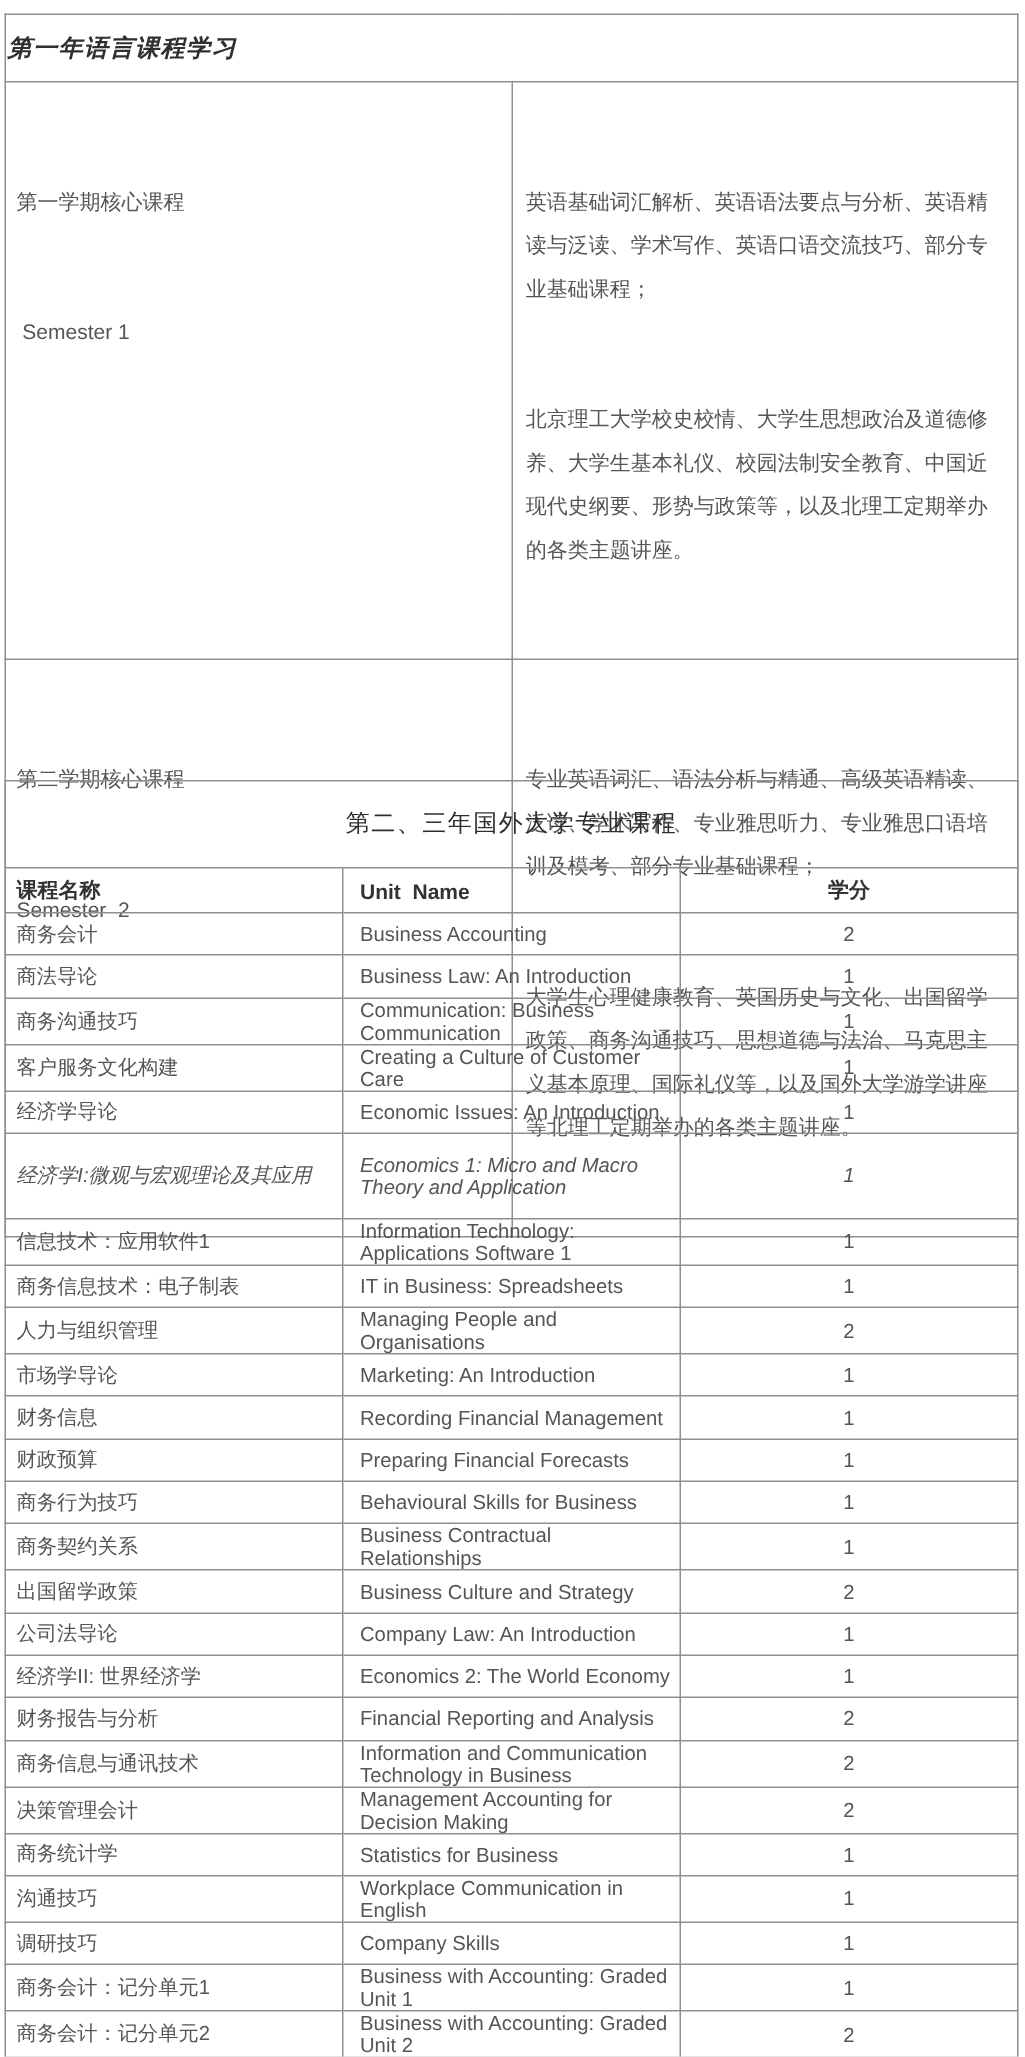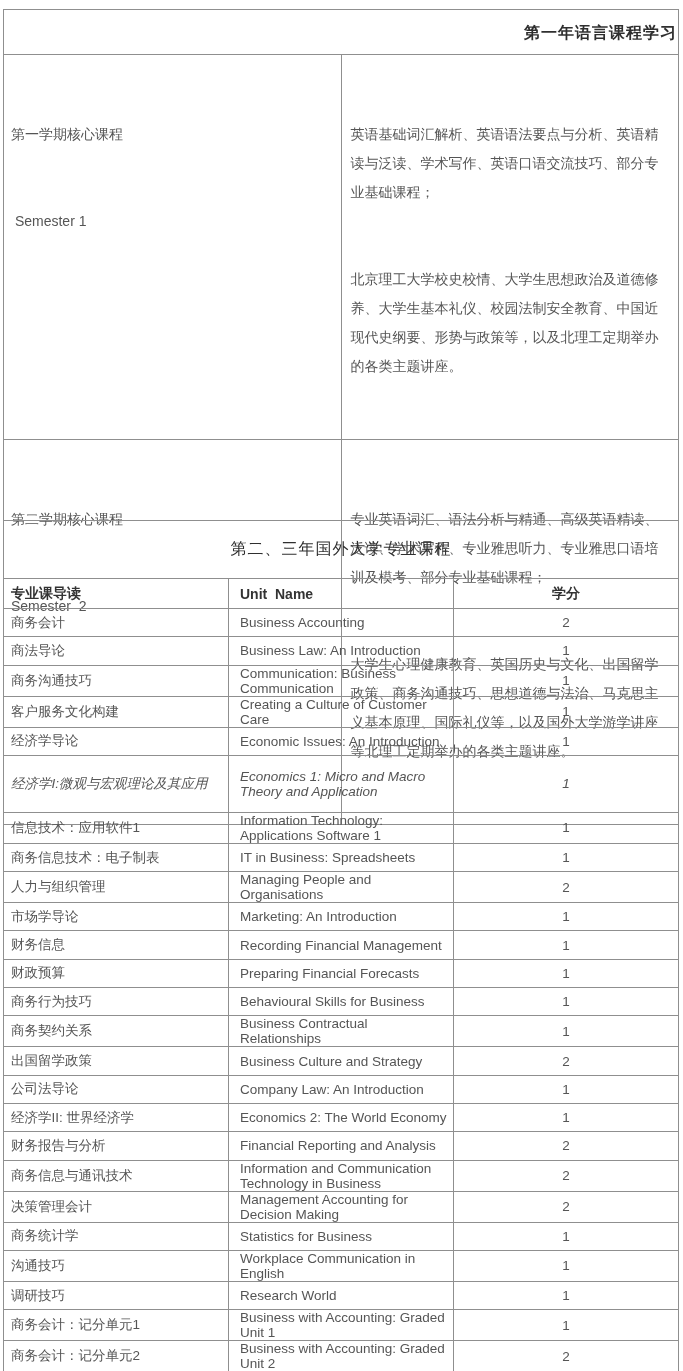--- a/index.html
+++ b/index.html
@@ -17,22 +17,22 @@
   }
   td{
     border:1px solid #8f8f8f;
     white-space:pre-wrap;
     vertical-align:middle;
     overflow:hidden;
   }
   
   .t1{position:absolute;left:3px;top:9px;}
   .t1 td.title{
-    height:42px;text-align:right;font-weight:bold;
-    font-size:16px;color:#2f2f2f;letter-spacing:1px;
+    height:42px;text-align:left;font-weight:bold;
+    font-size:16px;color:#2f2f2f;letter-spacing:1px;font-style:italic;
   }
   .t1 td{font-size:14px;line-height:29px;}
   .t1 .r1 td{height:179px;}
   .t1 .r2 td{height:246px;}
   .t1 td.c1{width:176px;vertical-align:top;padding:7px 6px 0 7px;margin-left:47px;}
   .t1 td.c2{vertical-align:top;padding:7px 10px 0 9px;}
   .t1 p{margin:0;}
   
   .t2{position:absolute;left:3px;top:520px;}
   .t2 td.title{
@@ -81,21 +81,21 @@
       </tr>
     </tbody>
   </table>
 
   <table class="t2">
     <tbody>
       <tr>
         <td class="title" colspan="3">第二、三年国外大学专业课程</td>
       </tr>
       <tr class="hdr">
-        <td class="zh">专业课导读</td>
+        <td class="zh">课程名称</td>
         <td class="en">Unit  Name</td>
         <td class="cr">学分</td>
       </tr>
     </tbody>
     <tbody id="t2-body">
     <tr class="row">
       <td class="zh">商务会计</td>
       <td class="en">Business Accounting</td>
       <td class="cr">2</td>
     </tr>
@@ -221,21 +221,21 @@
     </tr>
 
     <tr class="row">
       <td class="zh">沟通技巧</td>
       <td class="en">Workplace Communication in English</td>
       <td class="cr">1</td>
     </tr>
 
     <tr class="row">
       <td class="zh">调研技巧</td>
-      <td class="en">Research World</td>
+      <td class="en">Company Skills</td>
       <td class="cr">1</td>
     </tr>
 
     <tr class="row">
       <td class="zh">商务会计：记分单元1</td>
       <td class="en">Business with Accounting: Graded Unit 1</td>
       <td class="cr">1</td>
     </tr>
 
     <tr class="row">

